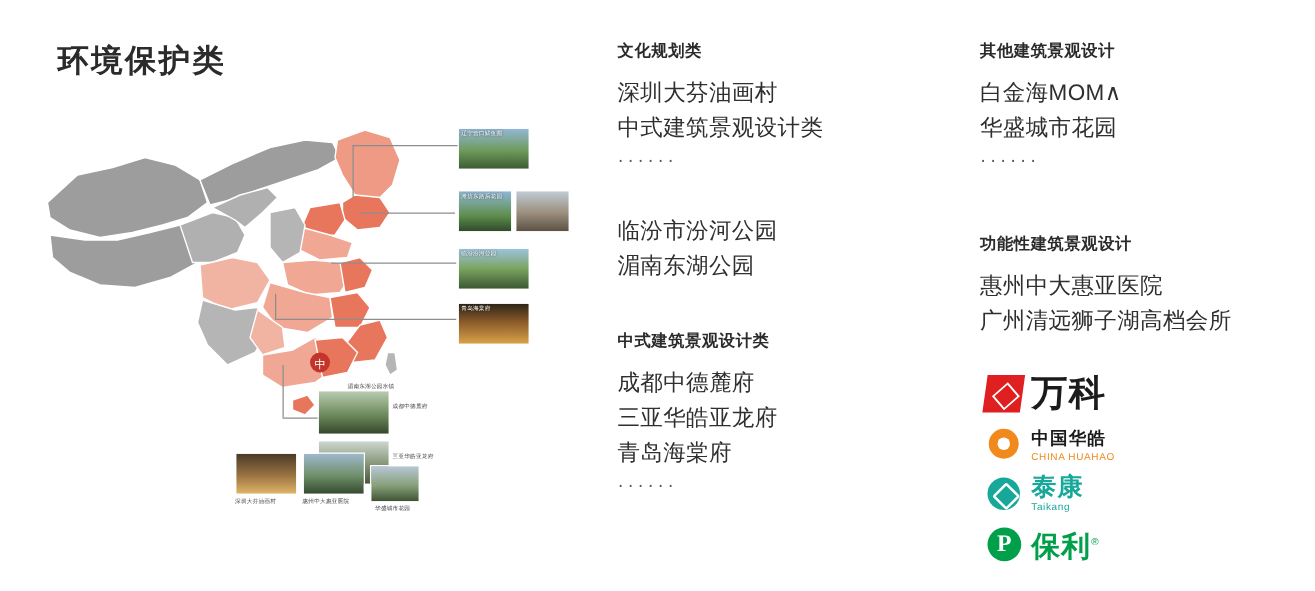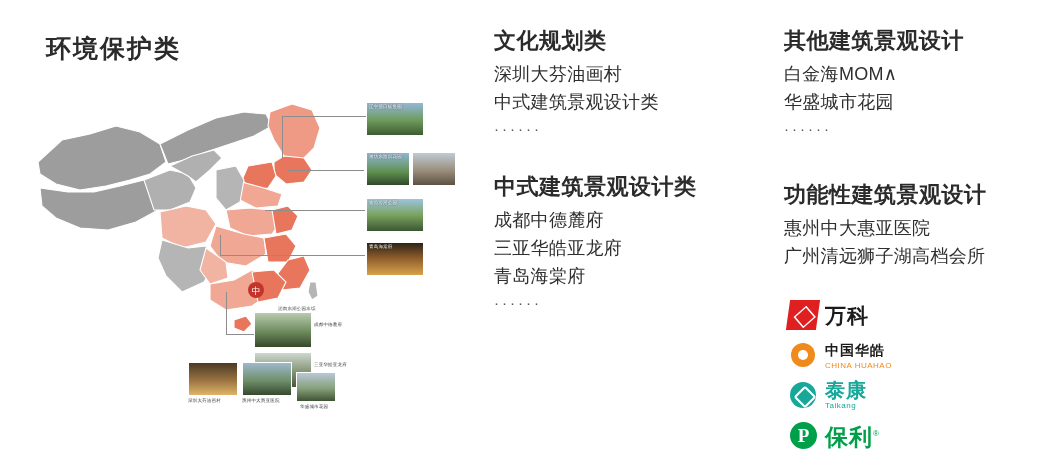--- a/index.html
+++ b/index.html
@@ -88,21 +88,21 @@
   .col {
     position: absolute;
     top: 28px;
   }
   #col-mid { left: 494px; width: 265px; }
   #col-right { left: 784px; width: 262px; }
 
   .block { margin-bottom: 26px; }
   .block h3 {
     margin: 0 0 6px 0;
-    font-size: 22px;
+    font-size: 13px;
     font-weight: bold;
     color: #2b2b2b;
     letter-spacing: .5px;
     line-height: 26px;
   }
   .block ul {
     margin: 0;
     padding: 0;
     list-style: none;
   }
@@ -162,21 +162,21 @@
     transform: skewX(-8deg);
   }
   .vanke .logo-mark:after {
     content: "";
     position: absolute;
     left: 6px; top: 6px;
     width: 18px; height: 18px;
     border: 2px solid #ffffff;
     transform: rotate(45deg) scale(.72);
   }
-  .vanke .logo-text { color: #1b1b1b; font-size: 21px; }
+  .vanke .logo-text { color: #1b1b1b; font-size: 29px; }
 
   .huahao .logo-mark {
     background: transparent;
   }
   .huahao .logo-mark .flower {
     position: absolute;
     left: 3px; top: 3px;
     width: 24px; height: 24px;
     background: #f08a1d;
     border-radius: 50%;
@@ -350,20 +350,24 @@
     <div class="block" id="blk-culture">
       <h3>文化规划类</h3>
       <ul>
         <li>深圳大芬油画村</li>
         <li>中式建筑景观设计类</li>
       </ul>
       <div class="dots">······</div>
     </div>
 
     <div class="block" id="blk-env">
+      <ul>
+        <li>临汾市汾河公园</li>
+        <li>湄南东湖公园</li>
+      </ul>
     </div>
 
     <div class="block" id="blk-chinese">
       <h3>中式建筑景观设计类</h3>
       <ul>
         <li>成都中德麓府</li>
         <li>三亚华皓亚龙府</li>
         <li>青岛海棠府</li>
       </ul>
       <div class="dots">······</div>

